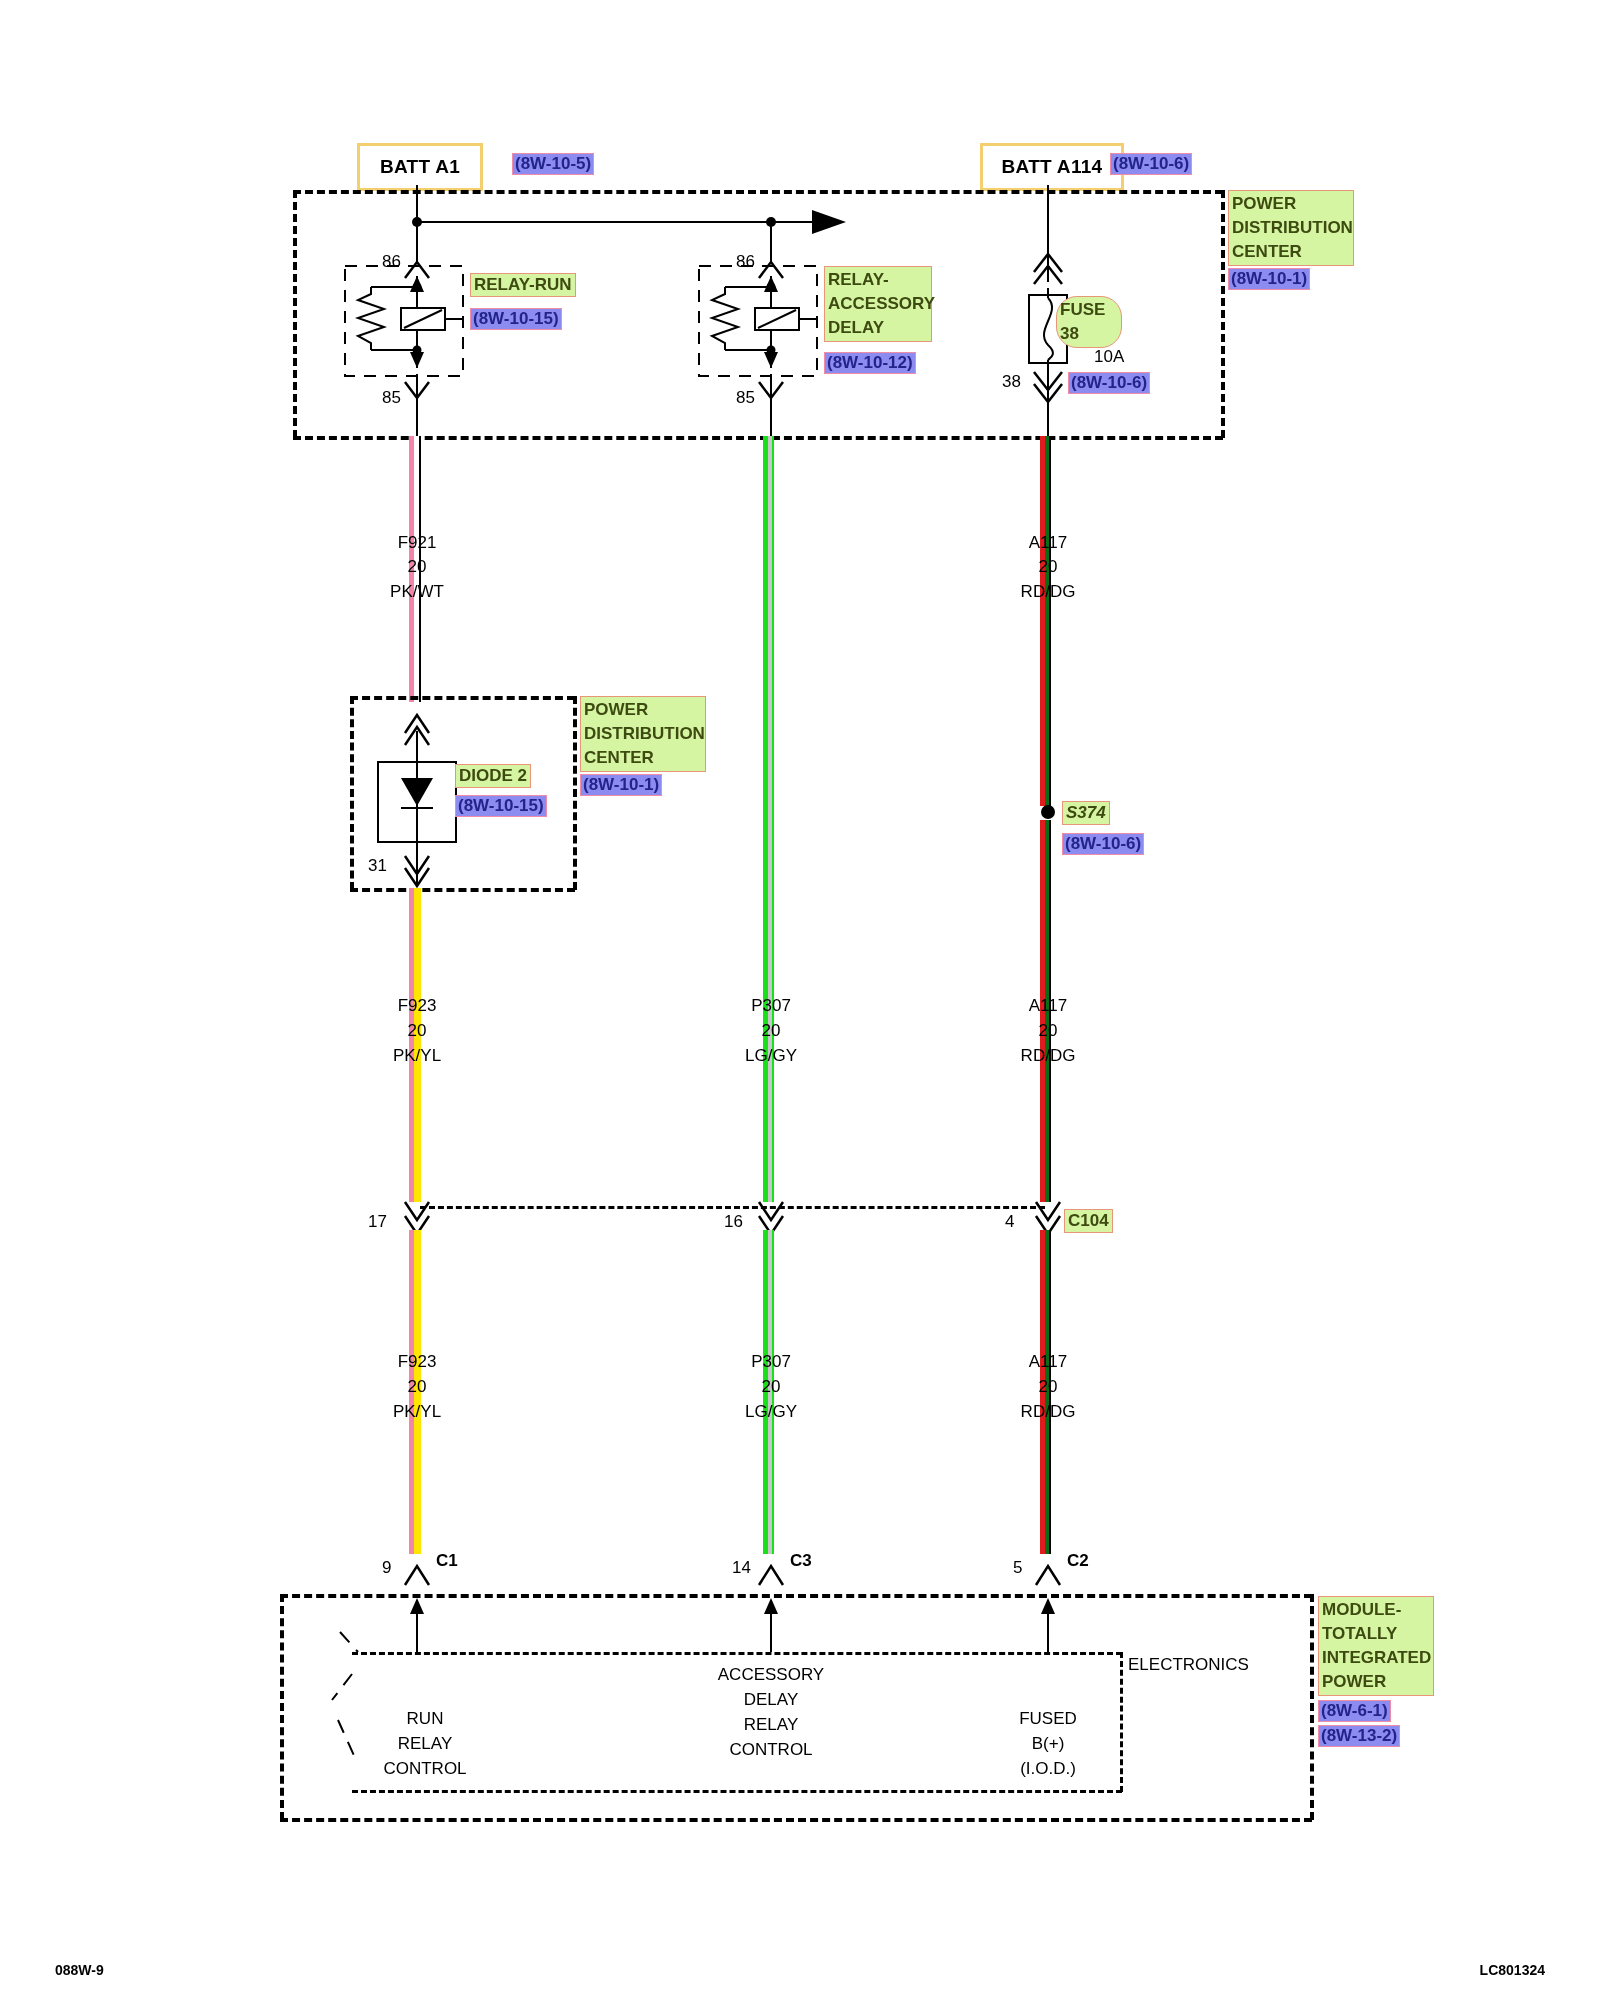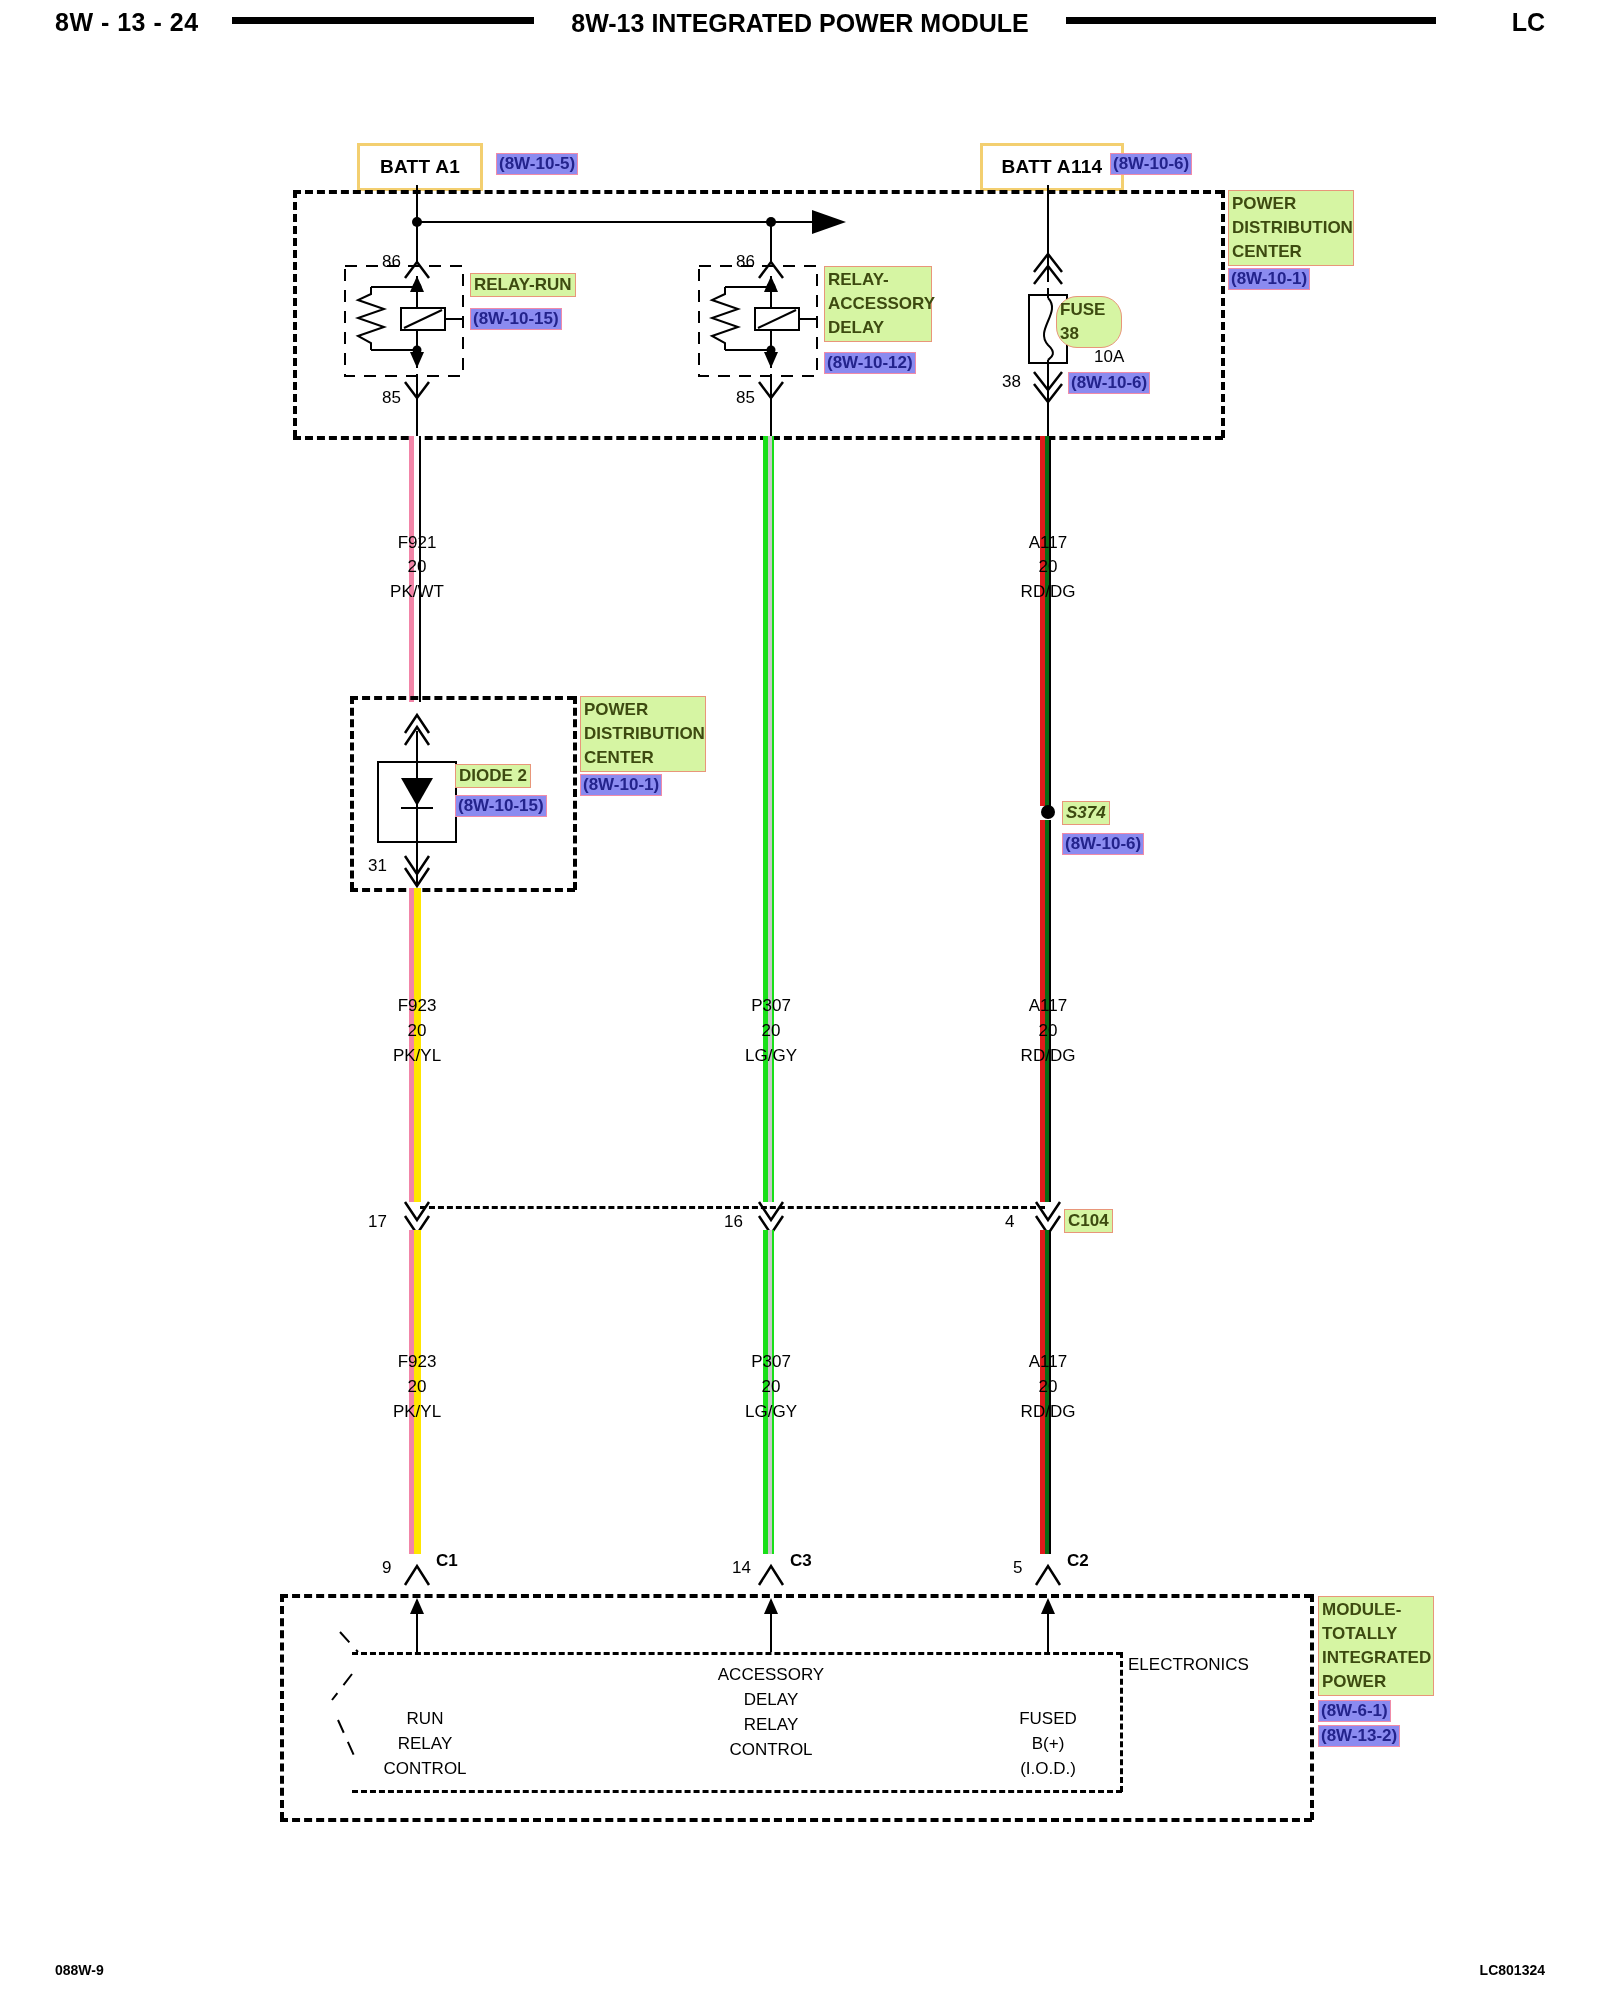--- a/index.html
+++ b/index.html
@@ -54,32 +54,25 @@
   svg{position:absolute;overflow:visible;}
   .st{fill:none;stroke:#000;stroke-width:2;}
   .st3{fill:none;stroke:#000;stroke-width:2.5;}
   .fillk{fill:#000;}
 </style>
 </head>
 <body>
 
 <div class="pg">
 
-  <div class="hdr">
-    <div class="hdr-left">8W - 13 - 24</div>
-    <div class="hdr-rule l"></div>
-    <div class="hdr-title">8W-13 INTEGRATED POWER MODULE</div>
-    <div class="hdr-rule r"></div>
-    <div class="hdr-right">LC</div>
-  </div>
 
   <div class="battbox" style="left:357px;top:143px;width:120px;height:42px;">
     <span>BATT A1</span>
   </div>
-  <div class="plabel" style="left:496px;top:153px;">(8W-10-5)</div>
+  <div class="plabel" style="left:512px;top:153px;">(8W-10-5)</div>
 
   <div class="battbox" style="left:980px;top:143px;width:138px;height:42px;">
     <span>BATT A114</span>
   </div>
   <div class="plabel" style="left:1110px;top:153px;">(8W-10-6)</div>
 
   <div class="dash-t" style="left:293px;top:190px;width:930px;"></div>
   <div class="dash-l" style="left:293px;top:190px;height:248px;"></div>
   <div class="dash-b" style="left:293px;top:436px;width:930px;"></div>
   <div class="dash-r" style="left:1221px;top:190px;height:248px;"></div>

